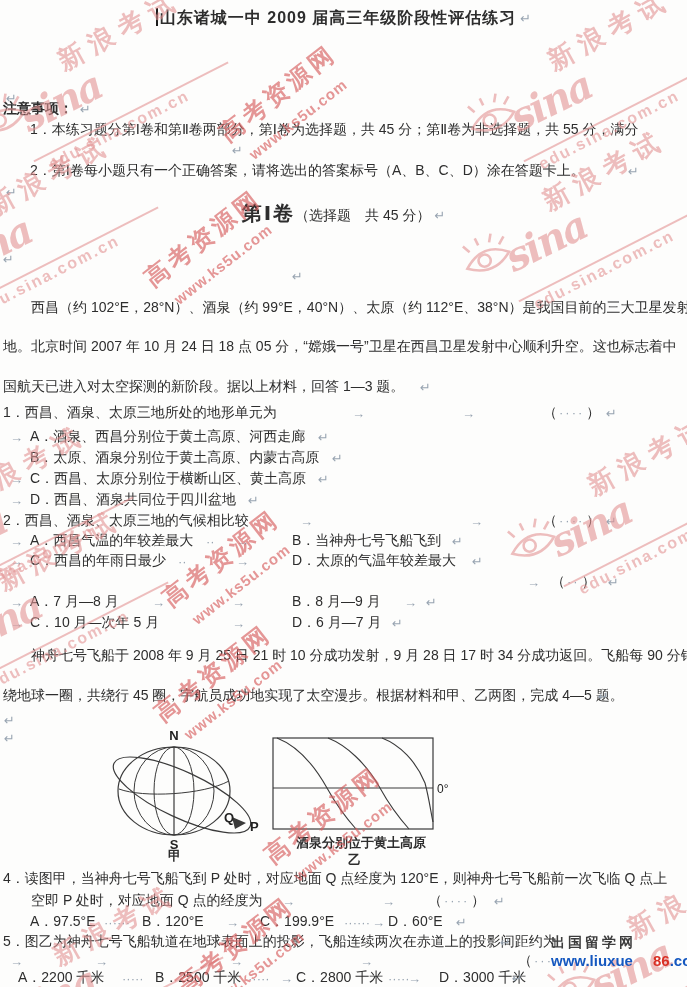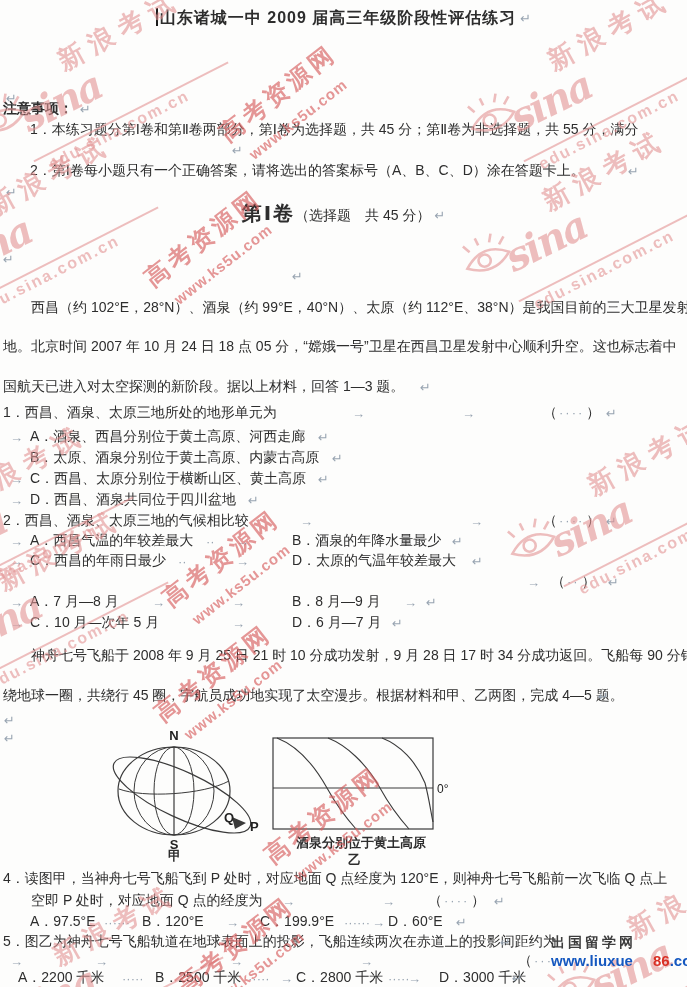--- a/index.html
+++ b/index.html
@@ -123,21 +123,21 @@
     <i class="mk" style="left:300px">→</i>
     <i class="mk" style="left:470px">→</i>
     <span class="tx" style="left:543px"><span class="pr">（</span><i class="dots">····</i><span class="pr">）</span></span>
     <i class="mk" style="left:606px">↵</i>
   </div>
   <div class="ln" style="top:531px">
     <i class="mk" style="left:10px">→</i>
     <span class="tx" style="left:30px">A．西昌气温的年较差最大</span>
     <i class="mk" style="left:206px">··</i>
     <i class="mk" style="left:236px">→</i>
-    <span class="tx" style="left:292px">B．酒泉的年降水量最少</span>
+    <span class="tx" style="left:292px">B．当神舟七号飞船飞到</span>
     <i class="mk" style="left:452px">↵</i>
   </div>
   <div class="ln" style="top:551px">
     <i class="mk" style="left:10px">→</i>
     <span class="tx" style="left:30px">C．西昌的年雨日最少</span>
     <i class="mk" style="left:178px">··</i>
     <i class="mk" style="left:236px">→</i>
     <span class="tx" style="left:292px">D．太原的气温年较差最大</span>
     <i class="mk" style="left:472px">↵</i>
   </div>

